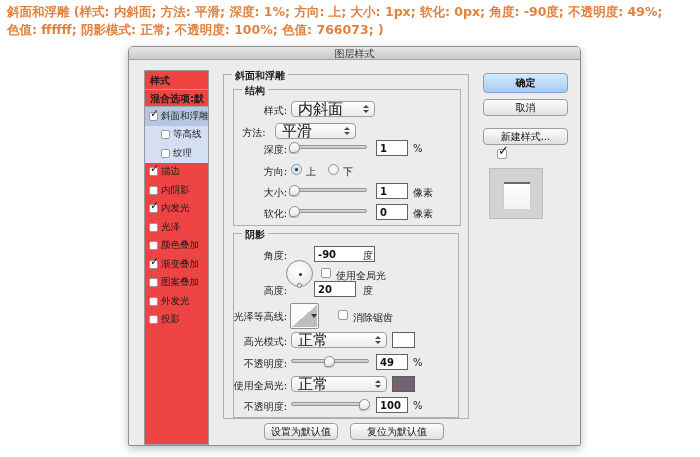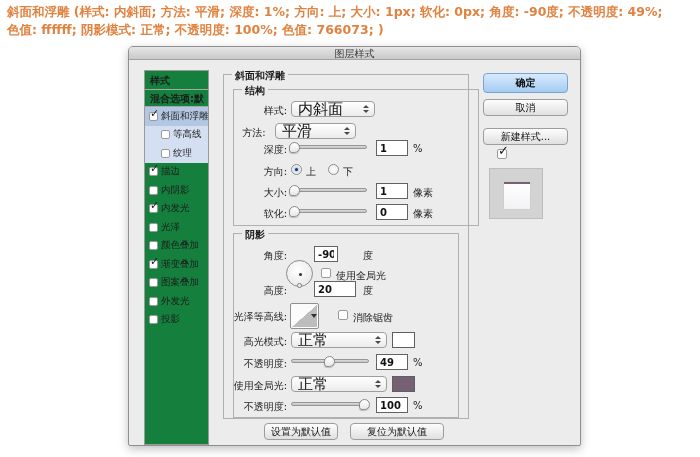--- a/index.html
+++ b/index.html
@@ -9,21 +9,21 @@
     font-size:12.5px; line-height:17.5px; font-weight:600; color:#e08240; }
   
   .dialog { position:absolute; left:128px; top:46px; width:453px; height:400px;
     background:#ececec; border:1px solid #8f8f8f; border-radius:5px 5px 2px 2px;
     box-shadow:0 3px 10px rgba(0,0,0,.25); }
   .titlebar { position:absolute; left:0; top:0; right:0; height:13px;
     background:linear-gradient(#e6e6e6,#c9c9c9); border-bottom:1px solid #a2a2a2;
     border-radius:4px 4px 0 0; text-align:center; font-size:10px; line-height:13px; color:#3a3a3a; }
   
   .sidebar { position:absolute; left:15px; top:23px; width:65px; height:375px;
-    background:#15803d; border:1px solid #9a9a9a; }
+    background:#ef4444; border:1px solid #9a9a9a; }
   .sb-head { height:19px; line-height:19px; padding-left:5px; font-size:10px;
     color:#1c1c1c; border-bottom:1px solid #a8a8a8; font-weight:600; }
   .sb-blend { height:17px; line-height:17px; padding-left:5px; font-size:10px;
     color:#1c1c1c; border-bottom:1px solid #a8a8a8; font-weight:600; }
   .sb-item { position:relative; height:18.5px; display:flex; align-items:center;
     gap:3px; padding-left:4px; font-size:9.5px; color:#1c1c1c; }
   .sb-item.sub { padding-left:16px; }
   .sb-item.selected { background:#b4c7e2; }
   .sb-item.subhl { background:#d4dff1; }
   .cb { position:relative; width:9px; height:9px; background:#ffffff;
@@ -171,21 +171,21 @@
     </div>
     <div class="sb-item">
       <span class="cb"></span>
       <span class="sb-label">投影</span>
     </div>
   </div>
 
   <div class="fs" style="left:94px; top:27px; width:246px; height:345px;">
     <span class="fs-label">斜面和浮雕</span>
   </div>
-  <div class="fs" style="left:104px; top:42px; width:246px; height:137px;">
+  <div class="fs" style="left:104px; top:42px; width:228px; height:137px;">
     <span class="fs-label">结构</span>
   </div>
   <div class="fs" style="left:104px; top:186px; width:226px; height:185px;">
     <span class="fs-label">阴影</span>
   </div>
 
   <span class="lbl" style="left:92px; top:57px;">样式:</span>
   <div class="pop" style="left:162px; top:54px; width:84px;">
     <span>内斜面</span>
     <span class="pop-arrows">
@@ -233,21 +233,21 @@
   <div class="slider" style="left:160px; top:158px; width:78px;">
     <div class="track"></div>
     <div class="inner">
         <div class="handle" style="left: 0%;"></div>
       </div>
   </div>
   <input class="num" style="left: 247px; top: 157px; width: 32px;" value="0">
   <span class="unit" style="left:284px; top:160px;">像素</span>
 
   <span class="lbl" style="left:92px; top:202px;">角度:</span>
-  <input class="num" style="left: 185px; top: 199px; width: 24px;" value="-90">
+  <input class="num" style="left: 185px; top: 199px; width: 61px;" value="-90">
   <span class="unit" style="left:234px; top:202px;">度</span>
 
   <div class="dial" style="left:157px; top:213px;">
     <span class="dot"></span>
     <span class="marker"></span>
   </div>
   <span class="pvcb" style="position:absolute; left:192px; top:221px;"></span>
   <span class="unit" style="left:207px; top:222px;text-align:right;">使用全局光</span>
 
   <span class="lbl" style="left:92px; top:237px;">高度:</span>

